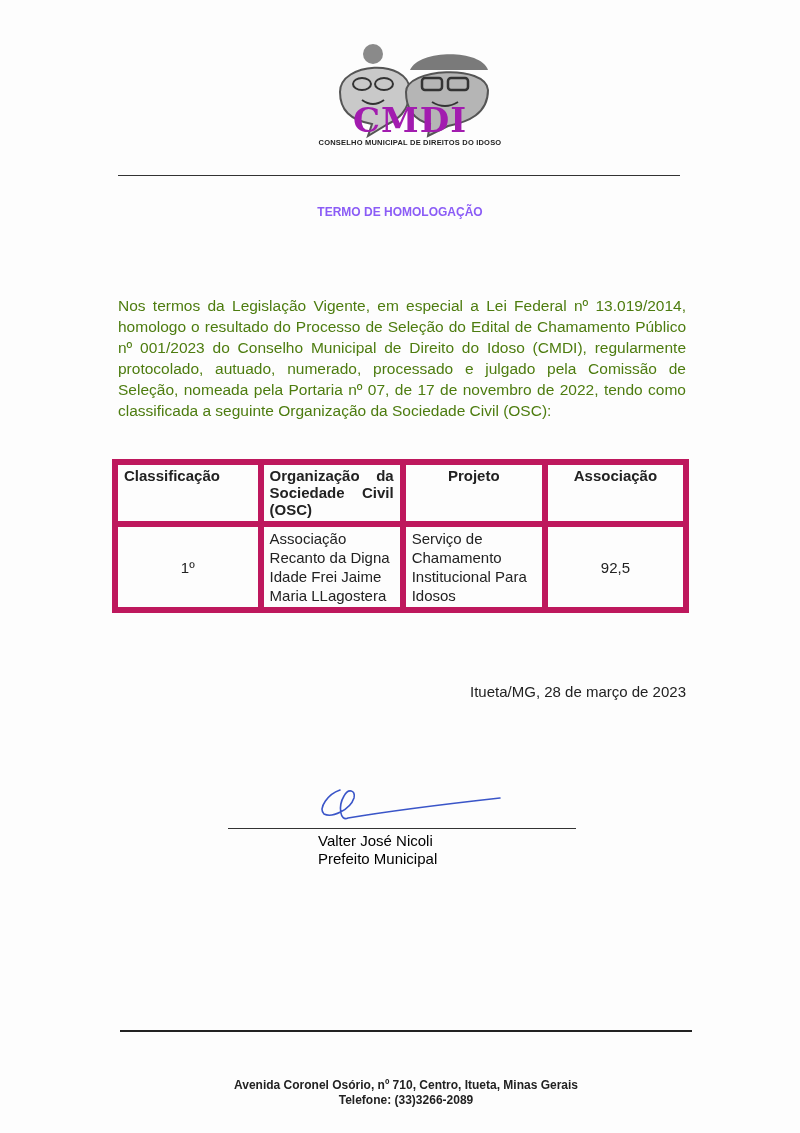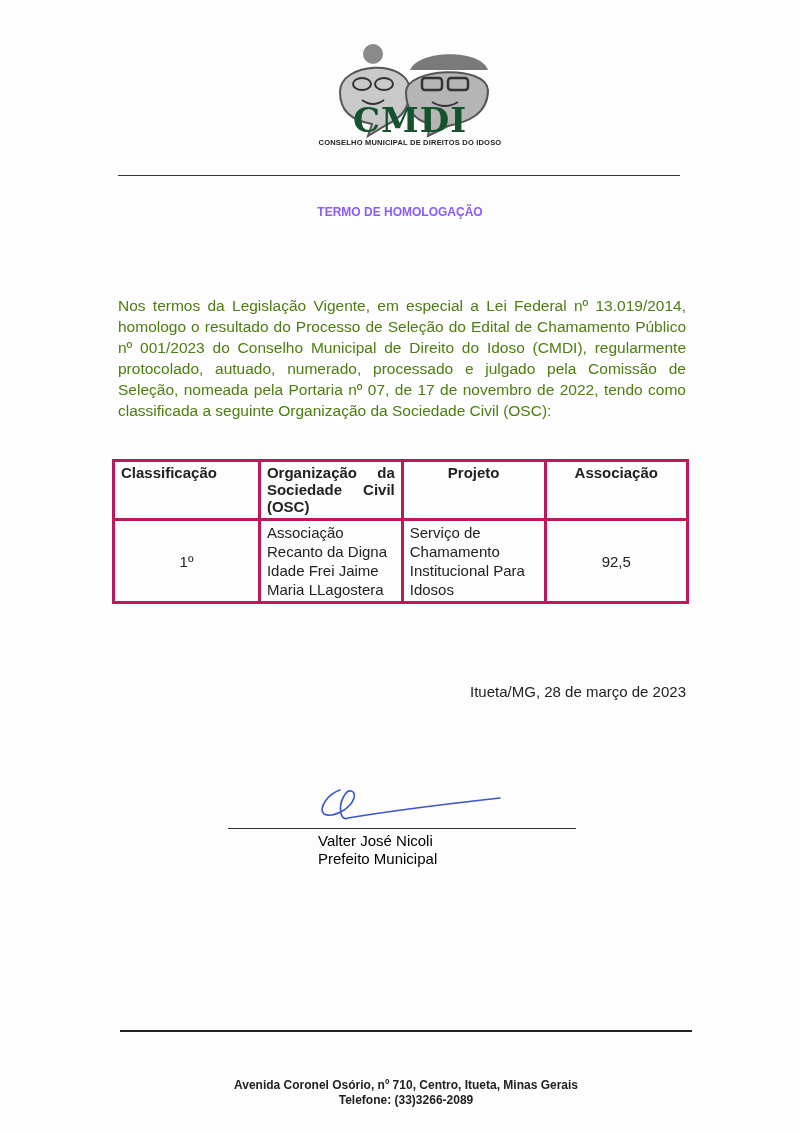--- a/index.html
+++ b/index.html
@@ -4,40 +4,40 @@
   <style>
     html, body { margin: 0; padding: 0; }
     body {
       width: 800px; height: 1133px; background: #fdfdfd; position: relative; overflow: hidden;
       font-family: "Liberation Sans", sans-serif; color: #1a1a1a;
     }
     .logo { position: absolute; left: 298px; top: 40px; width: 230px; height: 110px; }
     .logo svg { width: 100%; height: 100%; }
     .cmdi-text {
       position: absolute; left: 330px; top: 100px; width: 160px; text-align: center;
-      font-family: "DejaVu Serif", serif; font-weight: bold; font-size: 34px; color: #14532d; letter-spacing: 1px;
+      font-family: "DejaVu Serif", serif; font-weight: bold; font-size: 34px; color: #a21caf; letter-spacing: 1px;
     }
     .cmdi-sub {
       position: absolute; left: 290px; top: 138px; width: 240px; text-align: center;
       font-size: 7.5px; font-weight: bold; color: #222; letter-spacing: 0.2px;
     }
     .top-rule { position: absolute; left: 118px; top: 175px; width: 562px; height: 1px; background: #333; }
     .title {
       position: absolute; left: 0; top: 205px; width: 800px; text-align: center;
       font-size: 12px; font-weight: bold; color: #8b5cf6;
     }
     .body-text {
       position: absolute; left: 118px; top: 279px; width: 568px;
       font-size: 15.5px; line-height: 21px; text-align: justify; color: #4d7c0f;
     }
     table.results {
       position: absolute; left: 112px; top: 459px; width: 577px; border-collapse: collapse;
       font-size: 15px; color: #222;
     }
-    table.results th, table.results td { border: 3px solid #be185d; vertical-align: top; padding: 2px 6px; }
+    table.results th, table.results td { border: 6px solid #be185d; vertical-align: top; padding: 2px 6px; }
     table.results th { font-weight: bold; height: 52px; line-height: 17px; }
     table.results td { line-height: 19px; }
     .c1 { width: 133px; } .c2 { width: 130px; } .c3 { width: 130px; } .c4 { width: 130px; }
     th.c1 { text-align: left; } th.c2 { text-align: justify; } th.c3, th.c4 { text-align: center; }
     td.c1, td.c4 { text-align: center; vertical-align: middle !important; }
     .date { position: absolute; left: 440px; top: 683px; width: 246px; text-align: right; font-size: 15px; color: #222; }
     .signature { position: absolute; left: 310px; top: 780px; width: 200px; height: 45px; }
     .sig-rule { position: absolute; left: 228px; top: 828px; width: 348px; height: 1px; background: #333; }
     .signer { position: absolute; left: 318px; top: 832px; font-size: 15px; line-height: 18px; color: #000000; }
     .footer-rule { position: absolute; left: 120px; top: 1030px; width: 572px; height: 2px; background: #222; }

